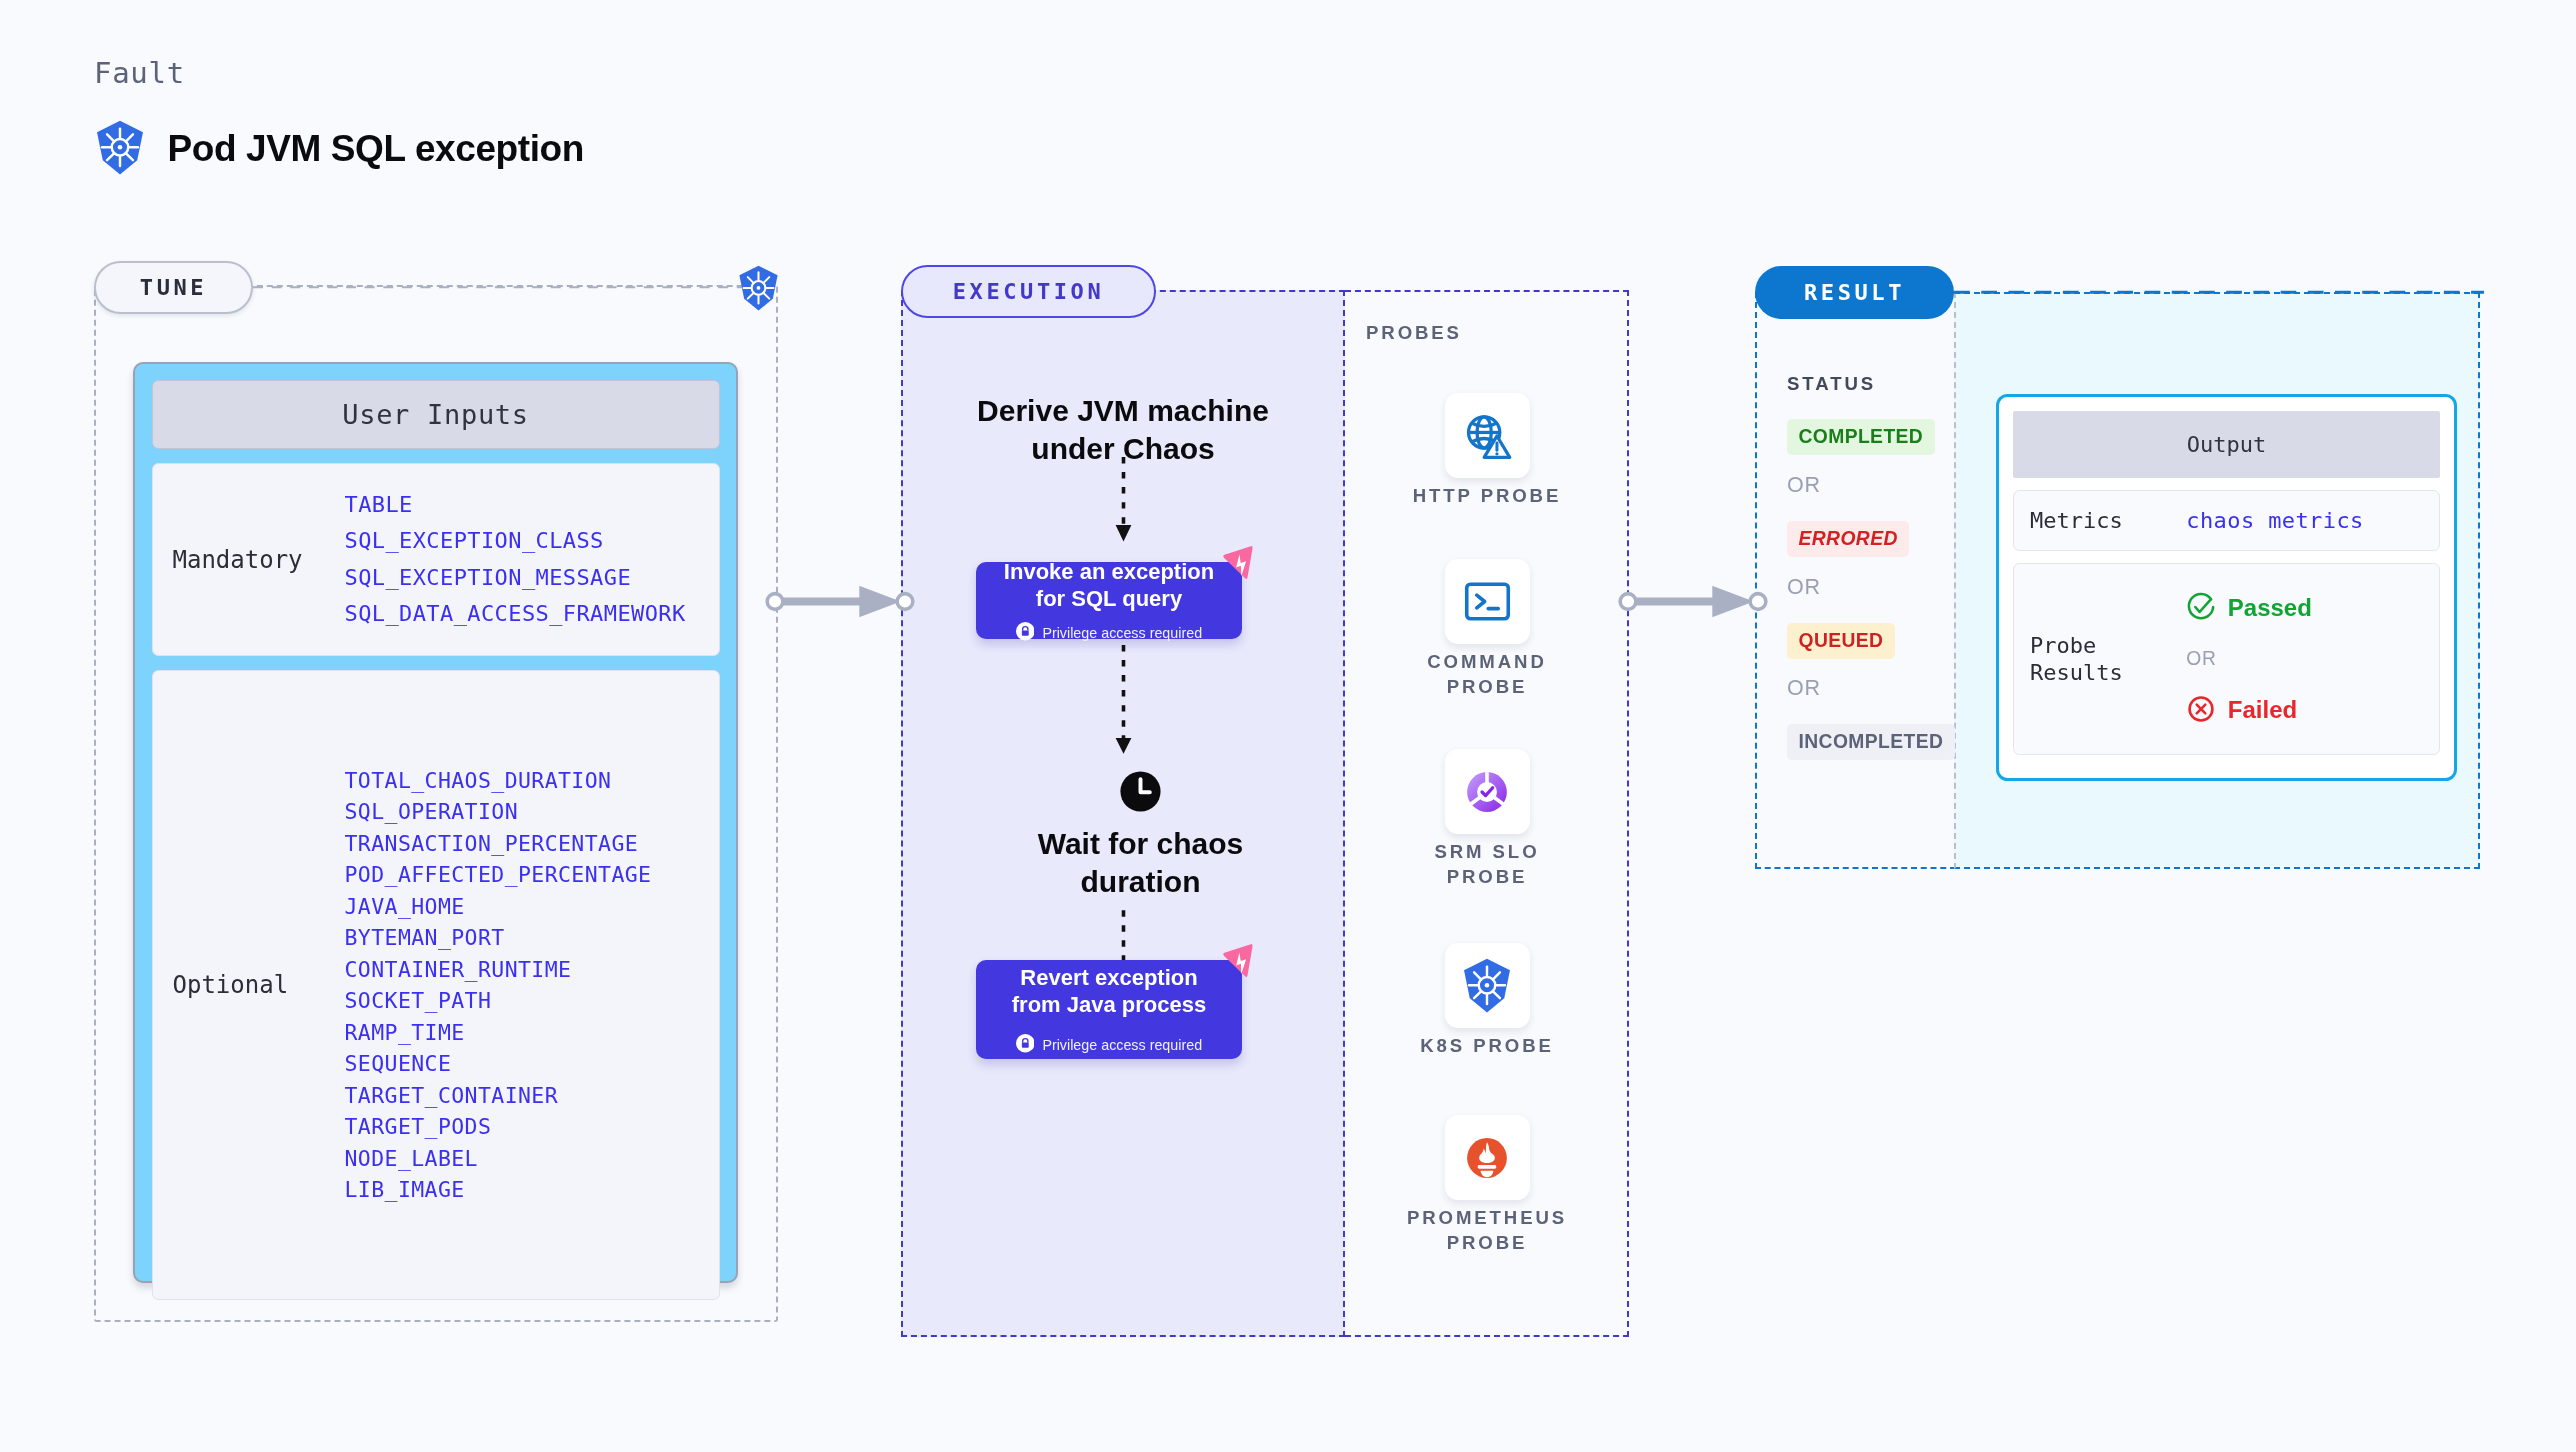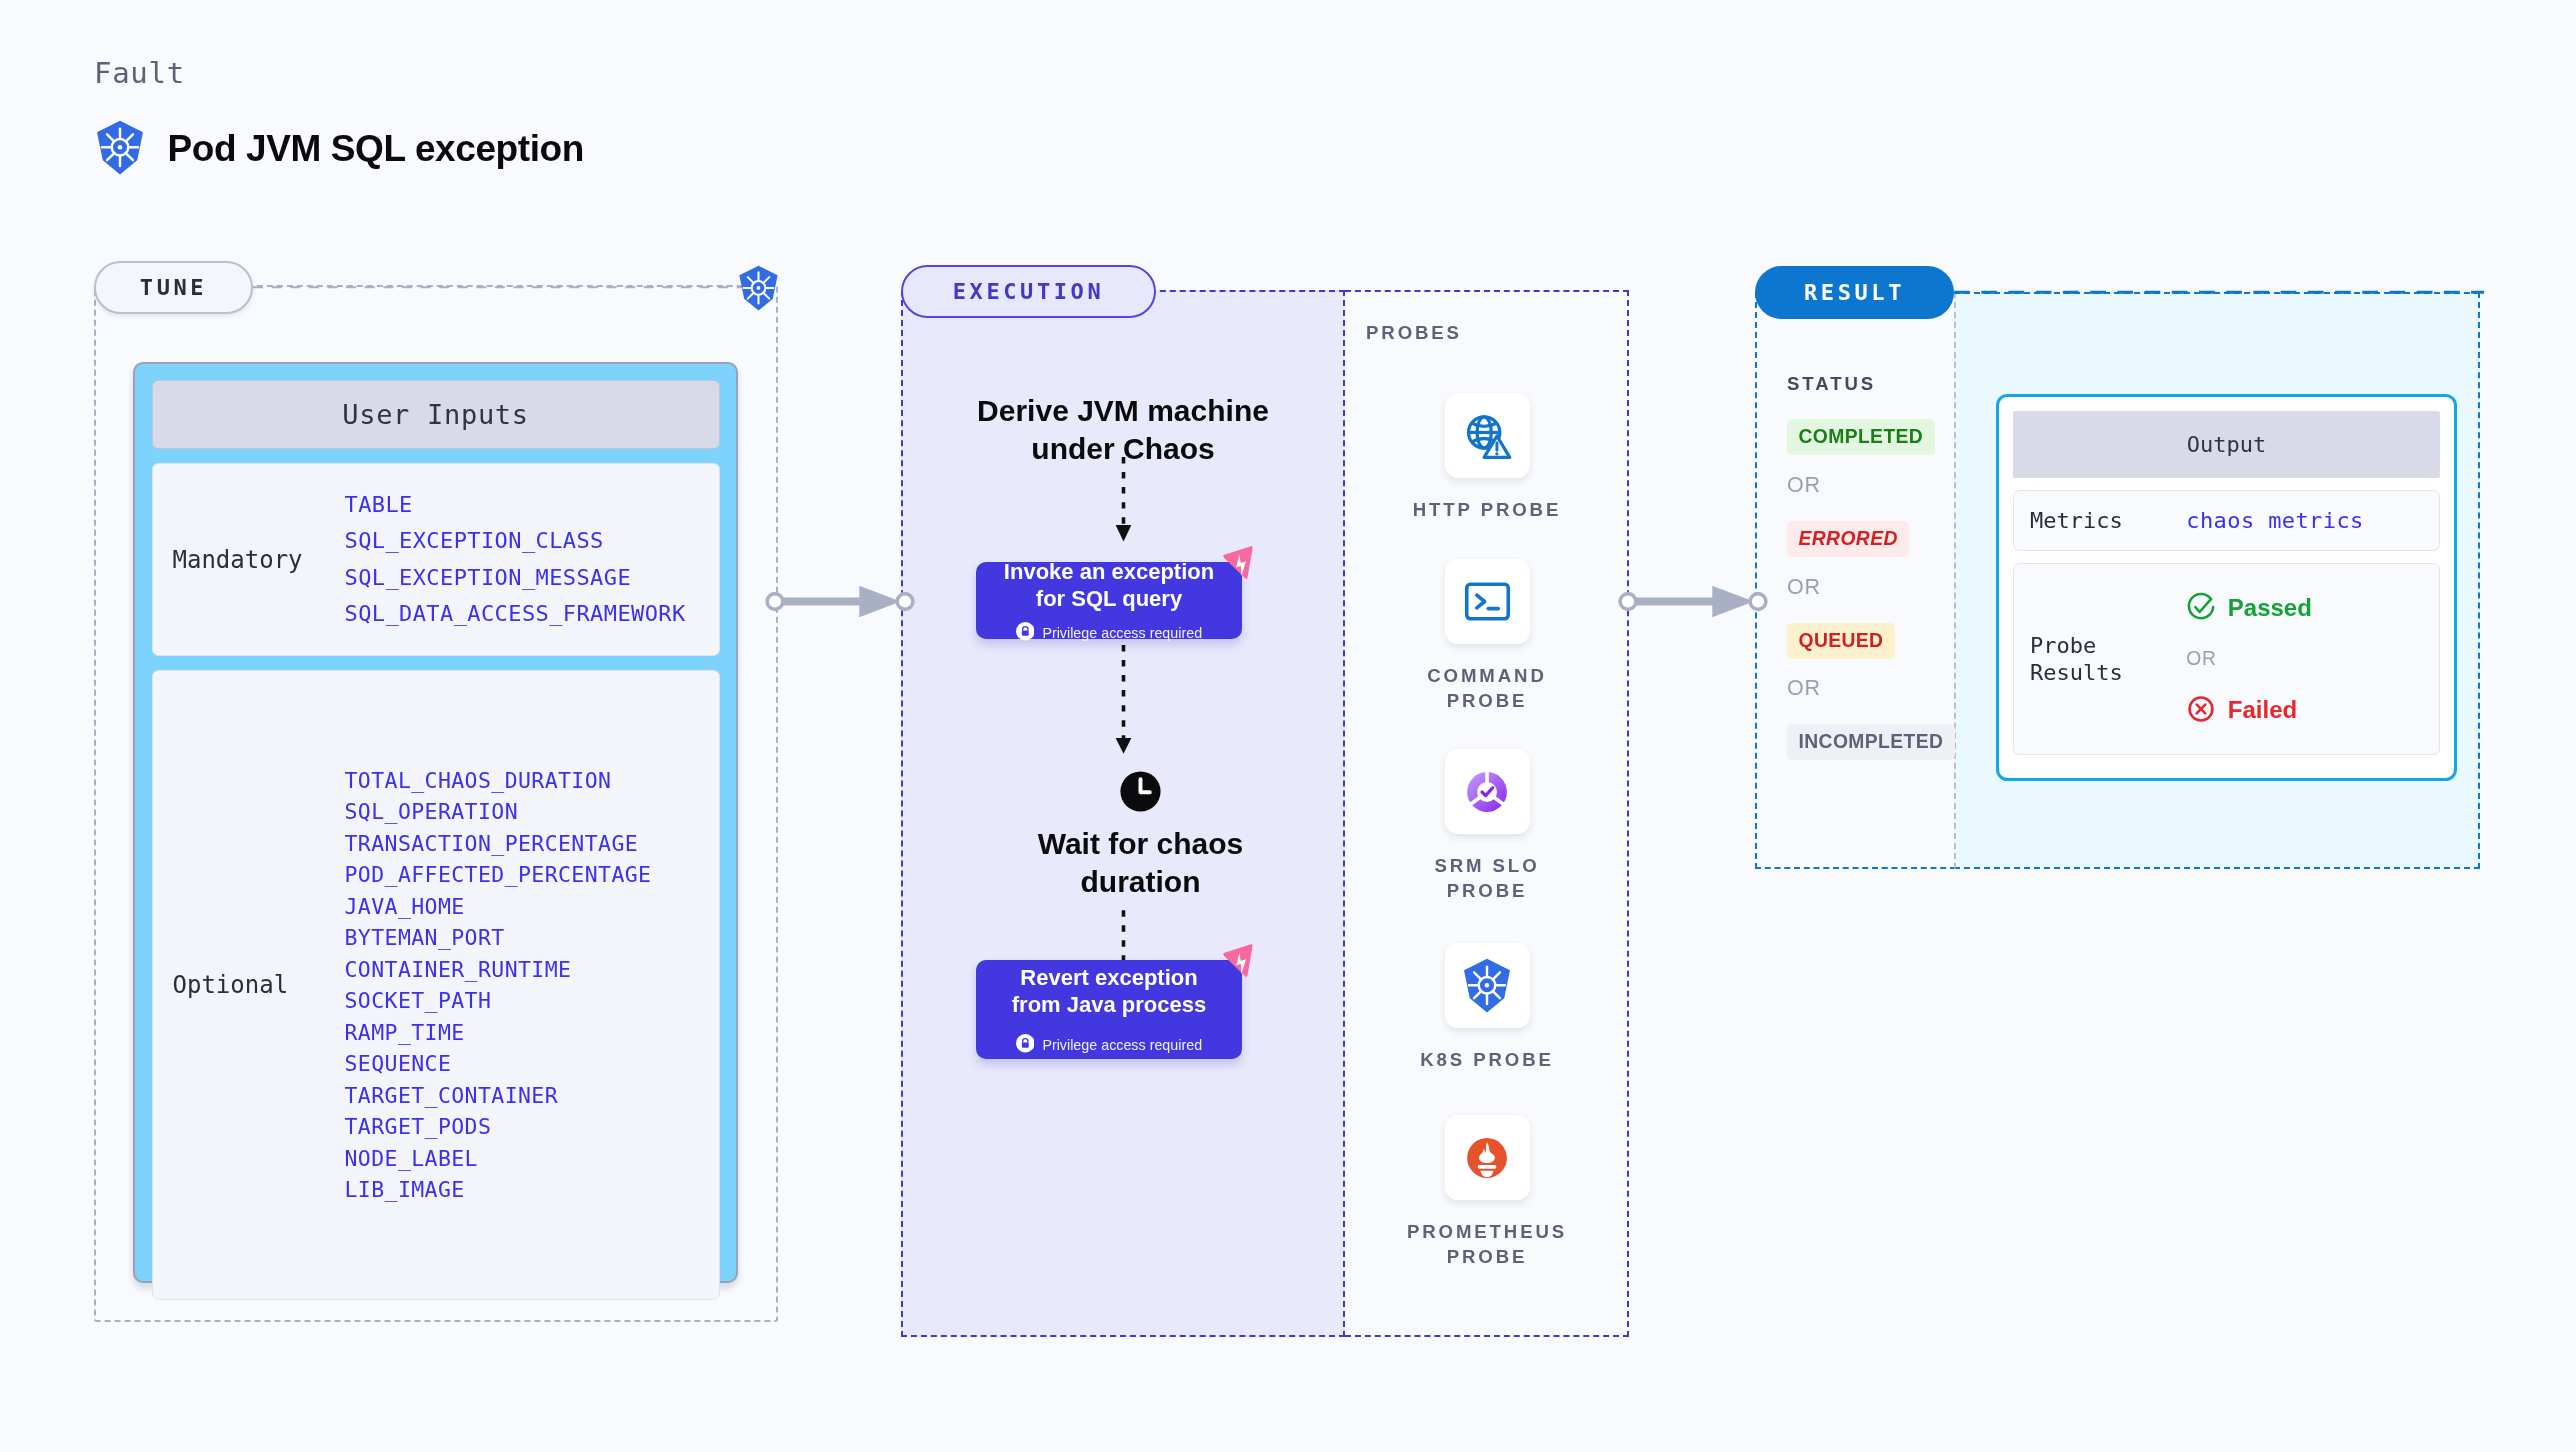--- a/index.html
+++ b/index.html
@@ -128,21 +128,21 @@
     position: absolute; left: 1366px; top: 322px;
     font-size: 18.6px; font-weight: bold; letter-spacing: 2.9px; color: #5c6378;
   }
   .probe { position: absolute; width: 284px; display: flex; flex-direction: column; align-items: center; }
   .probe-icon-box {
     width: 85px; height: 85px; background: #ffffff; border-radius: 13px;
     box-shadow: 0 3.6px 7.9px rgba(40,50,80,.10);
     display: flex; align-items: center; justify-content: center;
   }
   .probe-label {
-    margin-top: 19px; font-size: 18.6px; font-weight: bold; letter-spacing: 2.9px;
+    margin-top: 5px; font-size: 18.6px; font-weight: bold; letter-spacing: 2.9px;
     color: #5c6378; text-align: center; line-height: 1.35; max-width: 165px;
   }
 
   
   .status-title {
     position: absolute; left: 1787px; top: 373px;
     font-size: 18.6px; font-weight: bold; letter-spacing: 2.9px; color: #43495b;
   }
   .status-badge {
     position: absolute; display: inline-flex; align-items: center; justify-content: center;

